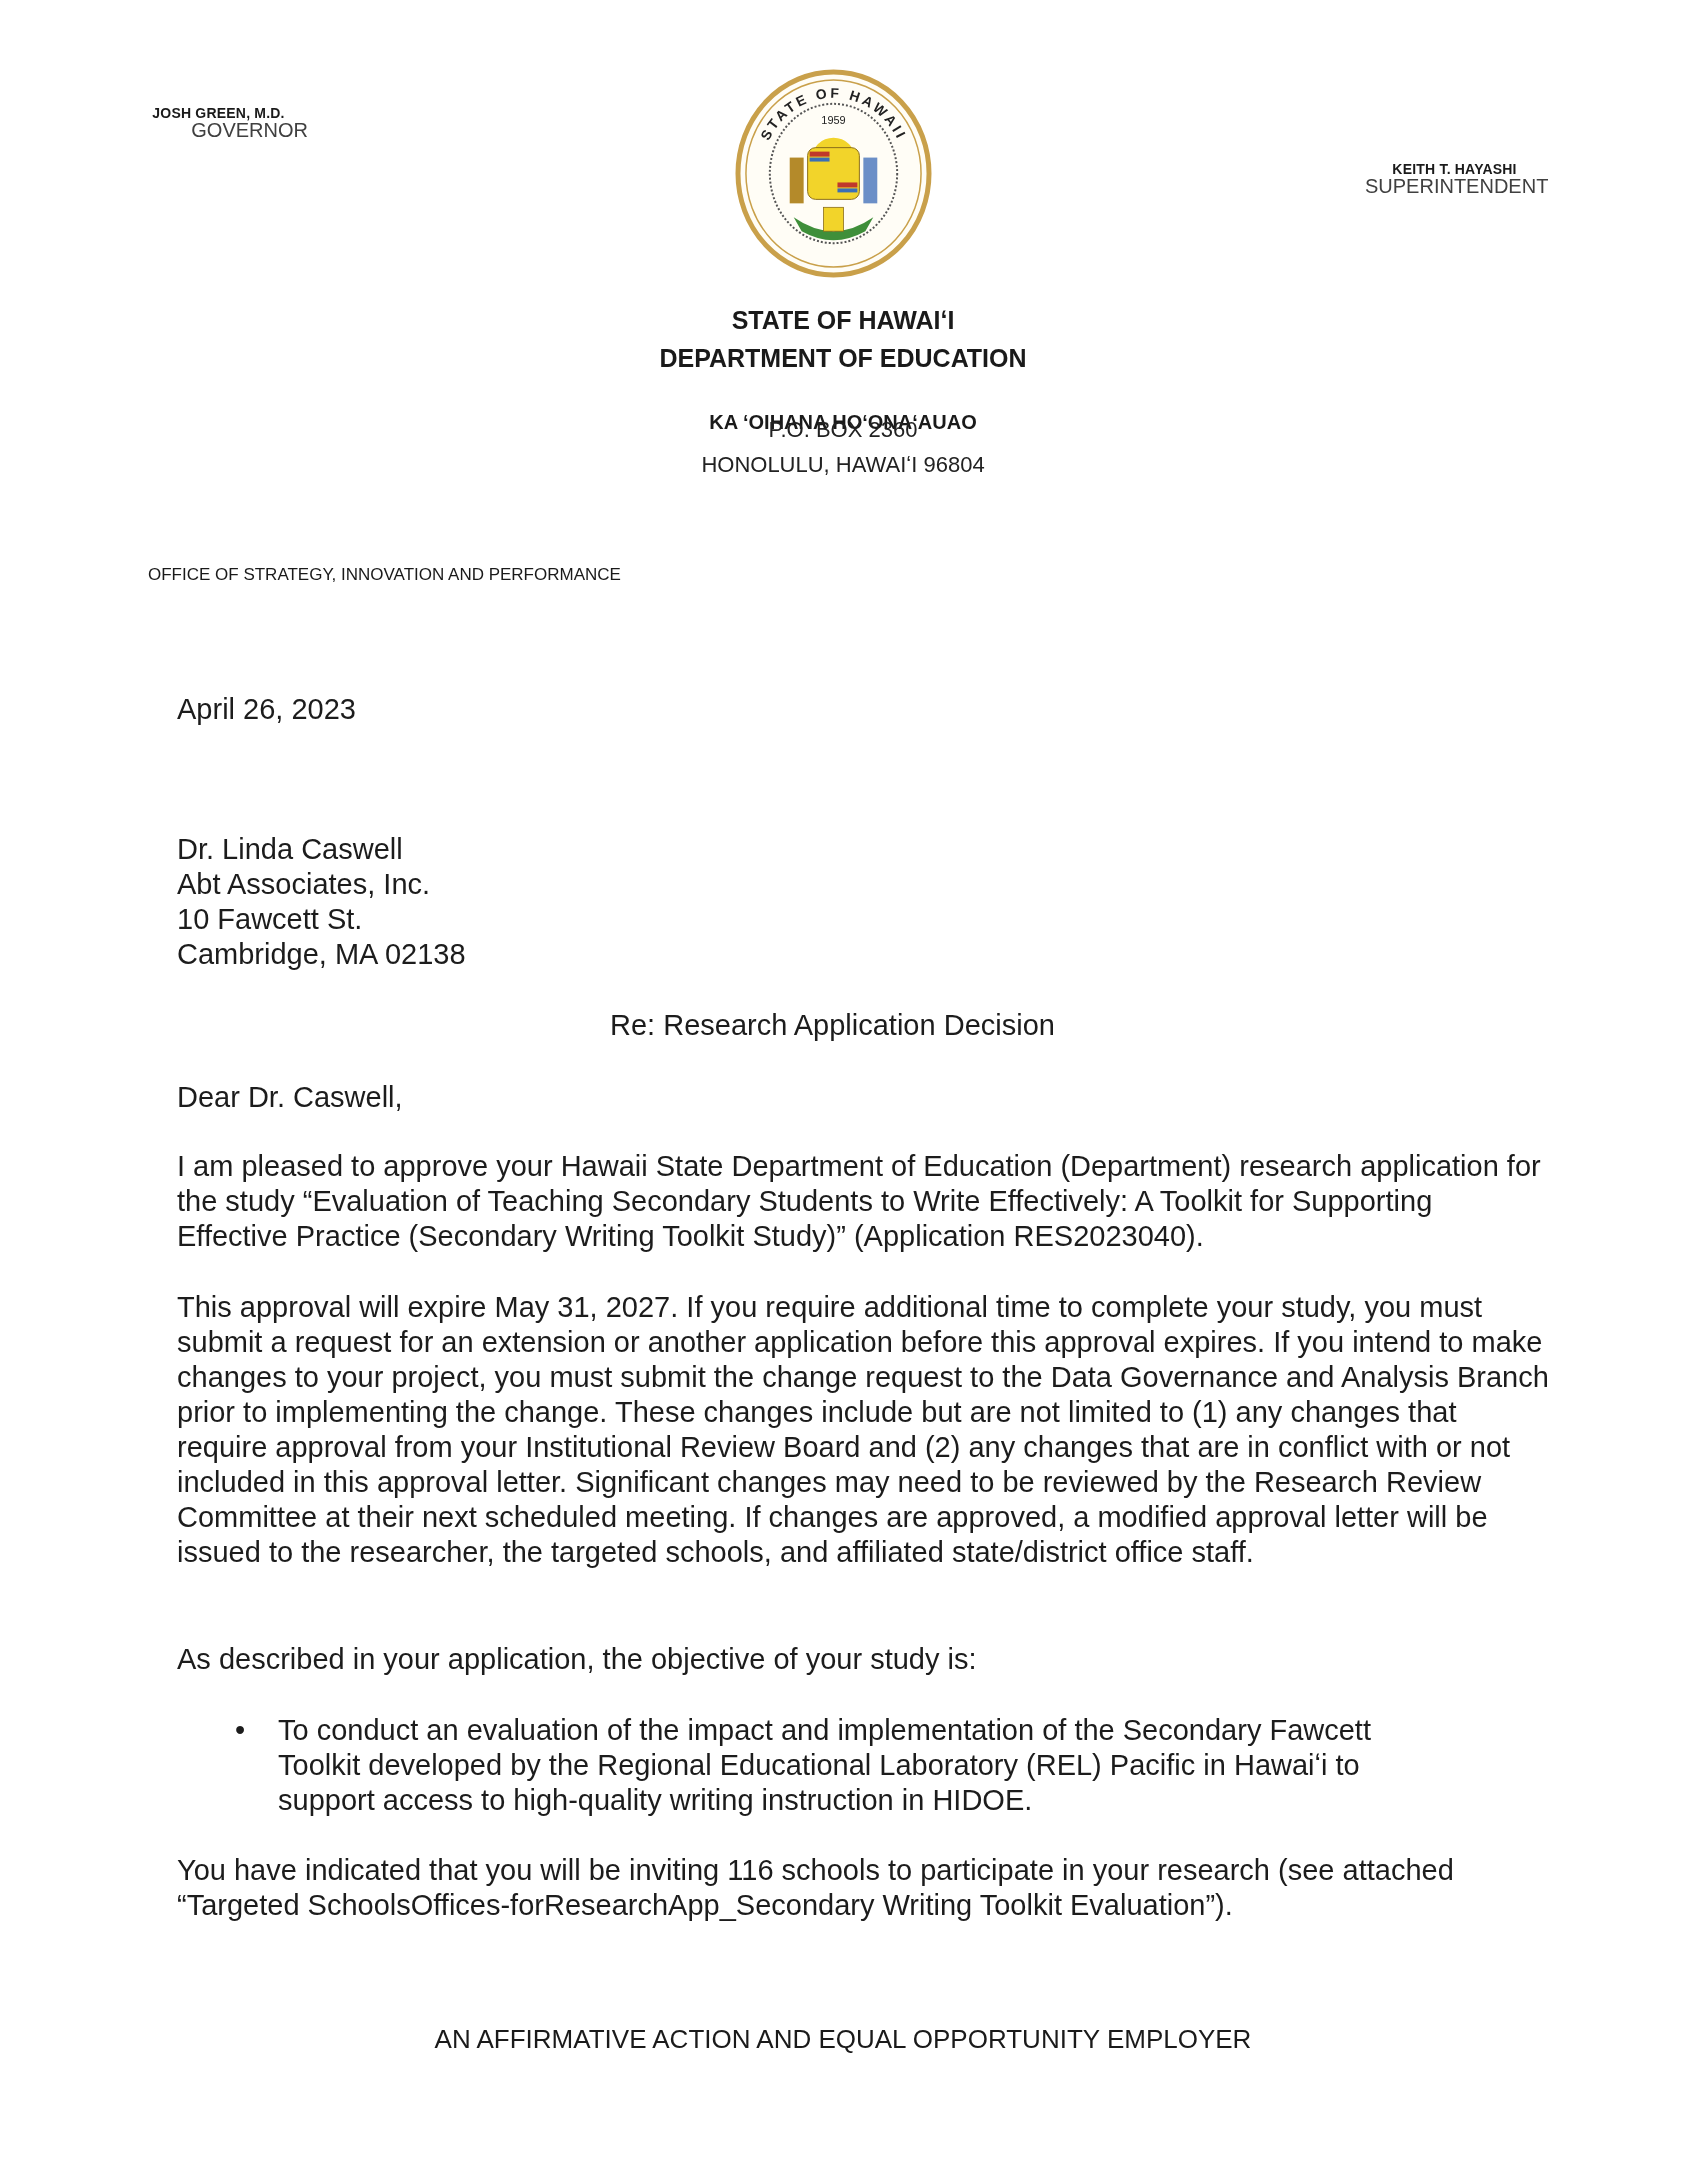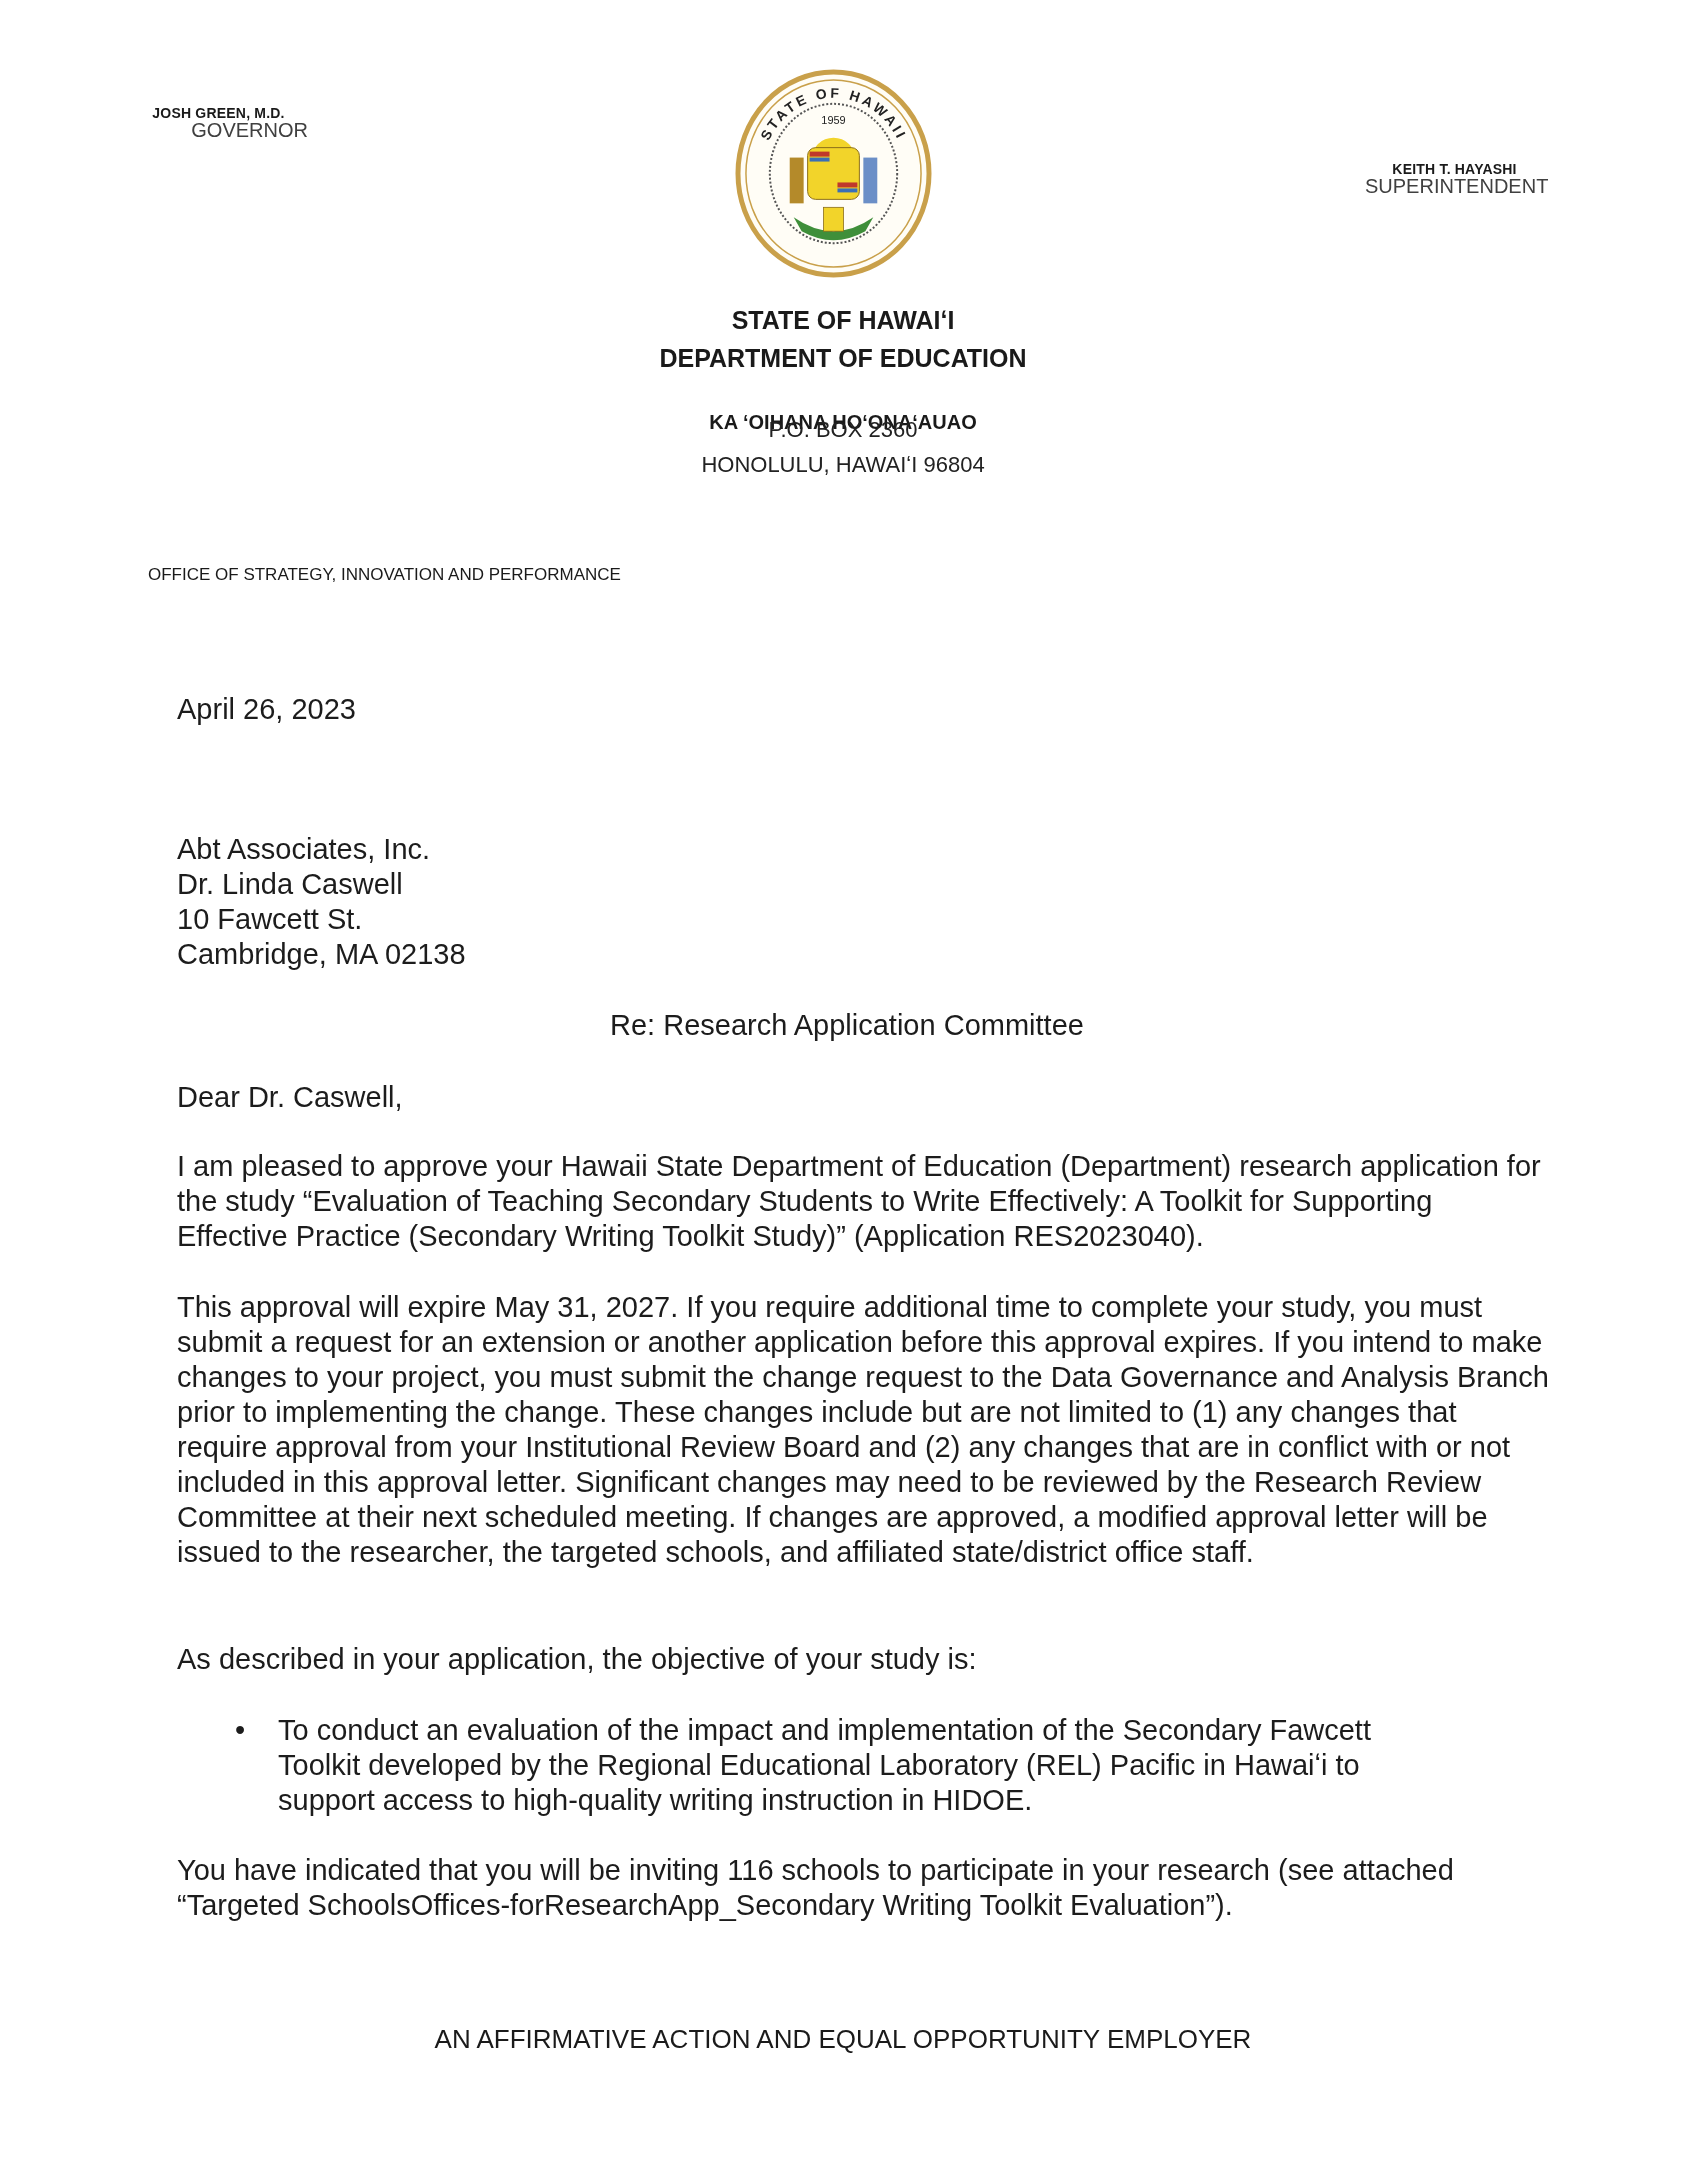--- a/index.html
+++ b/index.html
@@ -60,27 +60,27 @@
 <div class="abs center-block c-bold1" style="top:344px;">DEPARTMENT OF EDUCATION</div>
 <div class="abs center-block c-bold2" style="top:383px;margin-top:28px;">KA ʻOIHANA HOʻONAʻAUAO</div>
 <div class="abs center-block c-reg" style="top:417px;">P.O. BOX 2360</div>
 <div class="abs center-block c-reg" style="top:452px;">HONOLULU, HAWAIʻI 96804</div>
 
 <div class="abs office">OFFICE OF STRATEGY, INNOVATION AND PERFORMANCE</div>
 
 <div class="abs para body-text" style="top:692px;">April 26, 2023</div>
 
 <div class="abs para body-text" style="top:832px;">
+  <div>Dr. Linda Caswell</div>
   <div>Abt Associates, Inc.</div>
-  <div>Dr. Linda Caswell</div>
   <div>10 Fawcett St.</div>
   <div>Cambridge, MA 02138</div>
 </div>
 
-<div class="abs body-text" style="left:610px; top:1008px;">Re: Research Application Committee</div>
+<div class="abs body-text" style="left:610px; top:1008px;">Re: Research Application Decision</div>
 
 <div class="abs para body-text" style="top:1080px;">Dear Dr. Caswell,</div>
 
 <div class="abs para body-text" style="top:1149px;">I am pleased to approve your Hawaii State Department of Education (Department) research application for the study “Evaluation of Teaching Secondary Students to Write Effectively: A Toolkit for Supporting Effective Practice (Secondary Writing Toolkit Study)” (Application RES2023040).</div>
 <div class="abs para body-text" style="top:1290px;">This approval will expire May 31, 2027. If you require additional time to complete your study, you must submit a request for an extension or another application before this approval expires. If you intend to make changes to your project, you must submit the change request to the Data Governance and Analysis Branch prior to implementing the change. These changes include but are not limited to (1) any changes that require approval from your Institutional Review Board and (2) any changes that are in conflict with or not included in this approval letter. Significant changes may need to be reviewed by the Research Review Committee at their next scheduled meeting. If changes are approved, a modified approval letter will be issued to the researcher, the targeted schools, and affiliated state/district office staff.</div>
 <div class="abs para body-text" style="top:1642px;">As described in your application, the objective of your study is:</div>
 
 <div class="abs bullet-dot body-text" style="top:1713px;">•</div>
 <div class="abs bullet-text body-text" style="top:1713px;">To conduct an evaluation of the impact and implementation of the Secondary Fawcett Toolkit developed by the Regional Educational Laboratory (REL) Pacific in Hawaiʻi to support access to high-quality writing instruction in HIDOE.</div>
 

